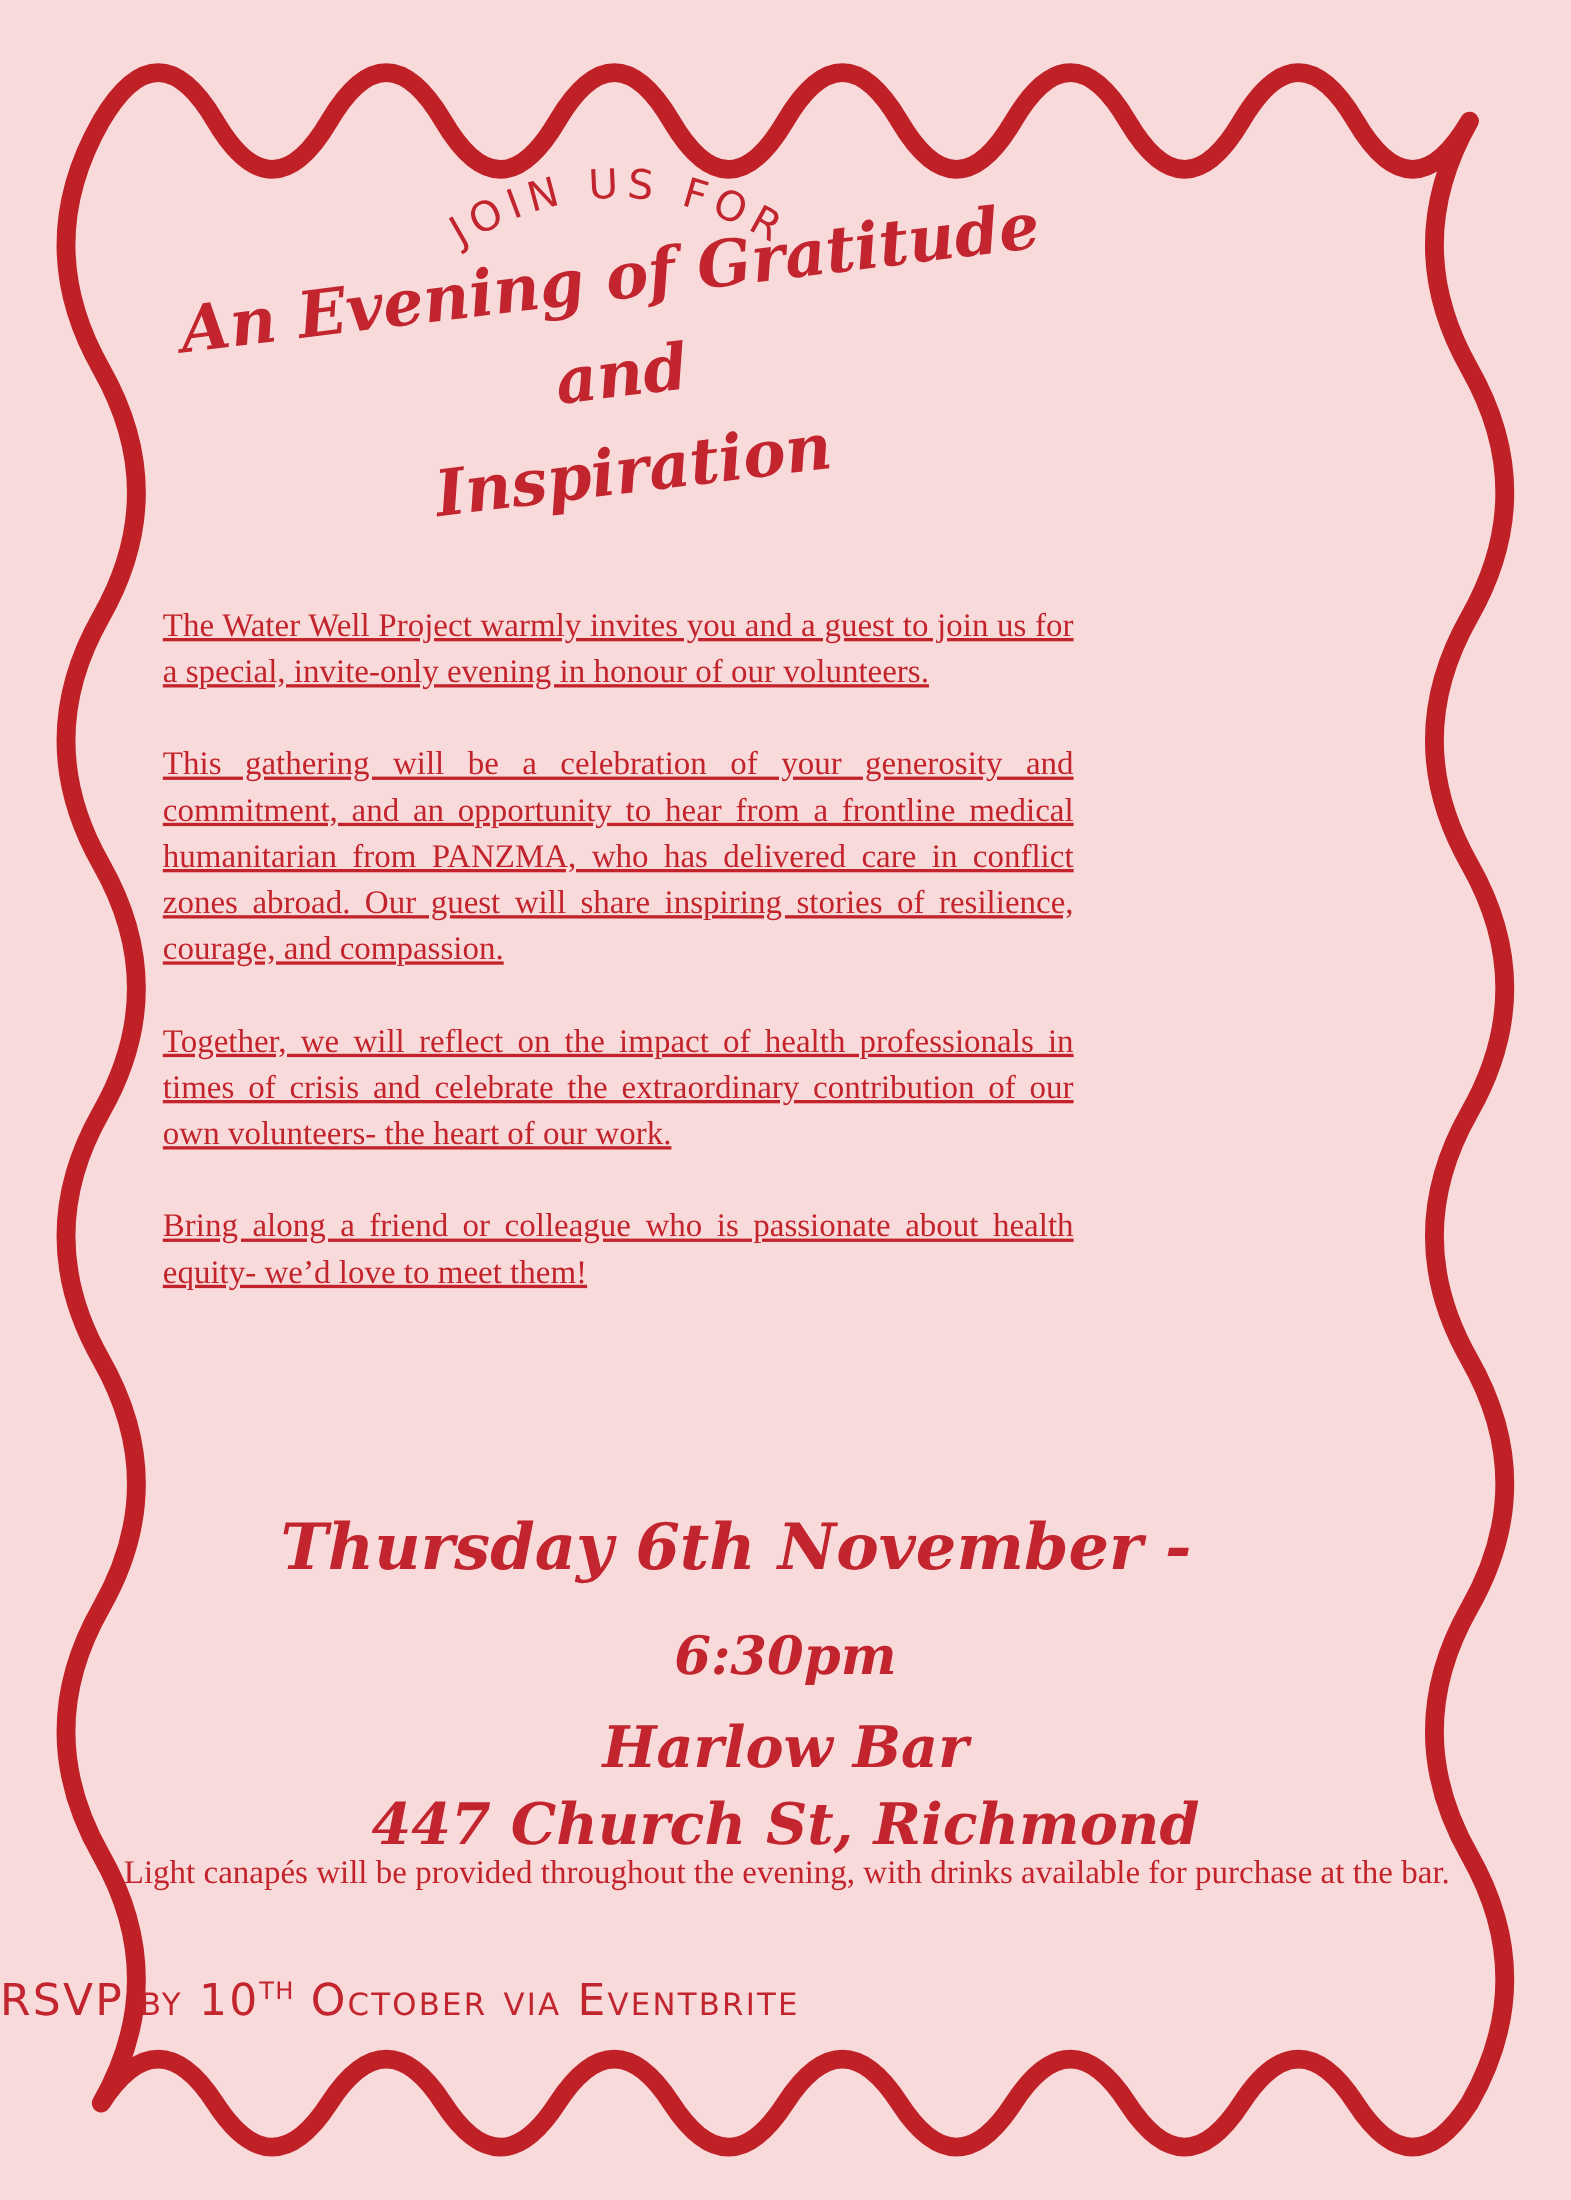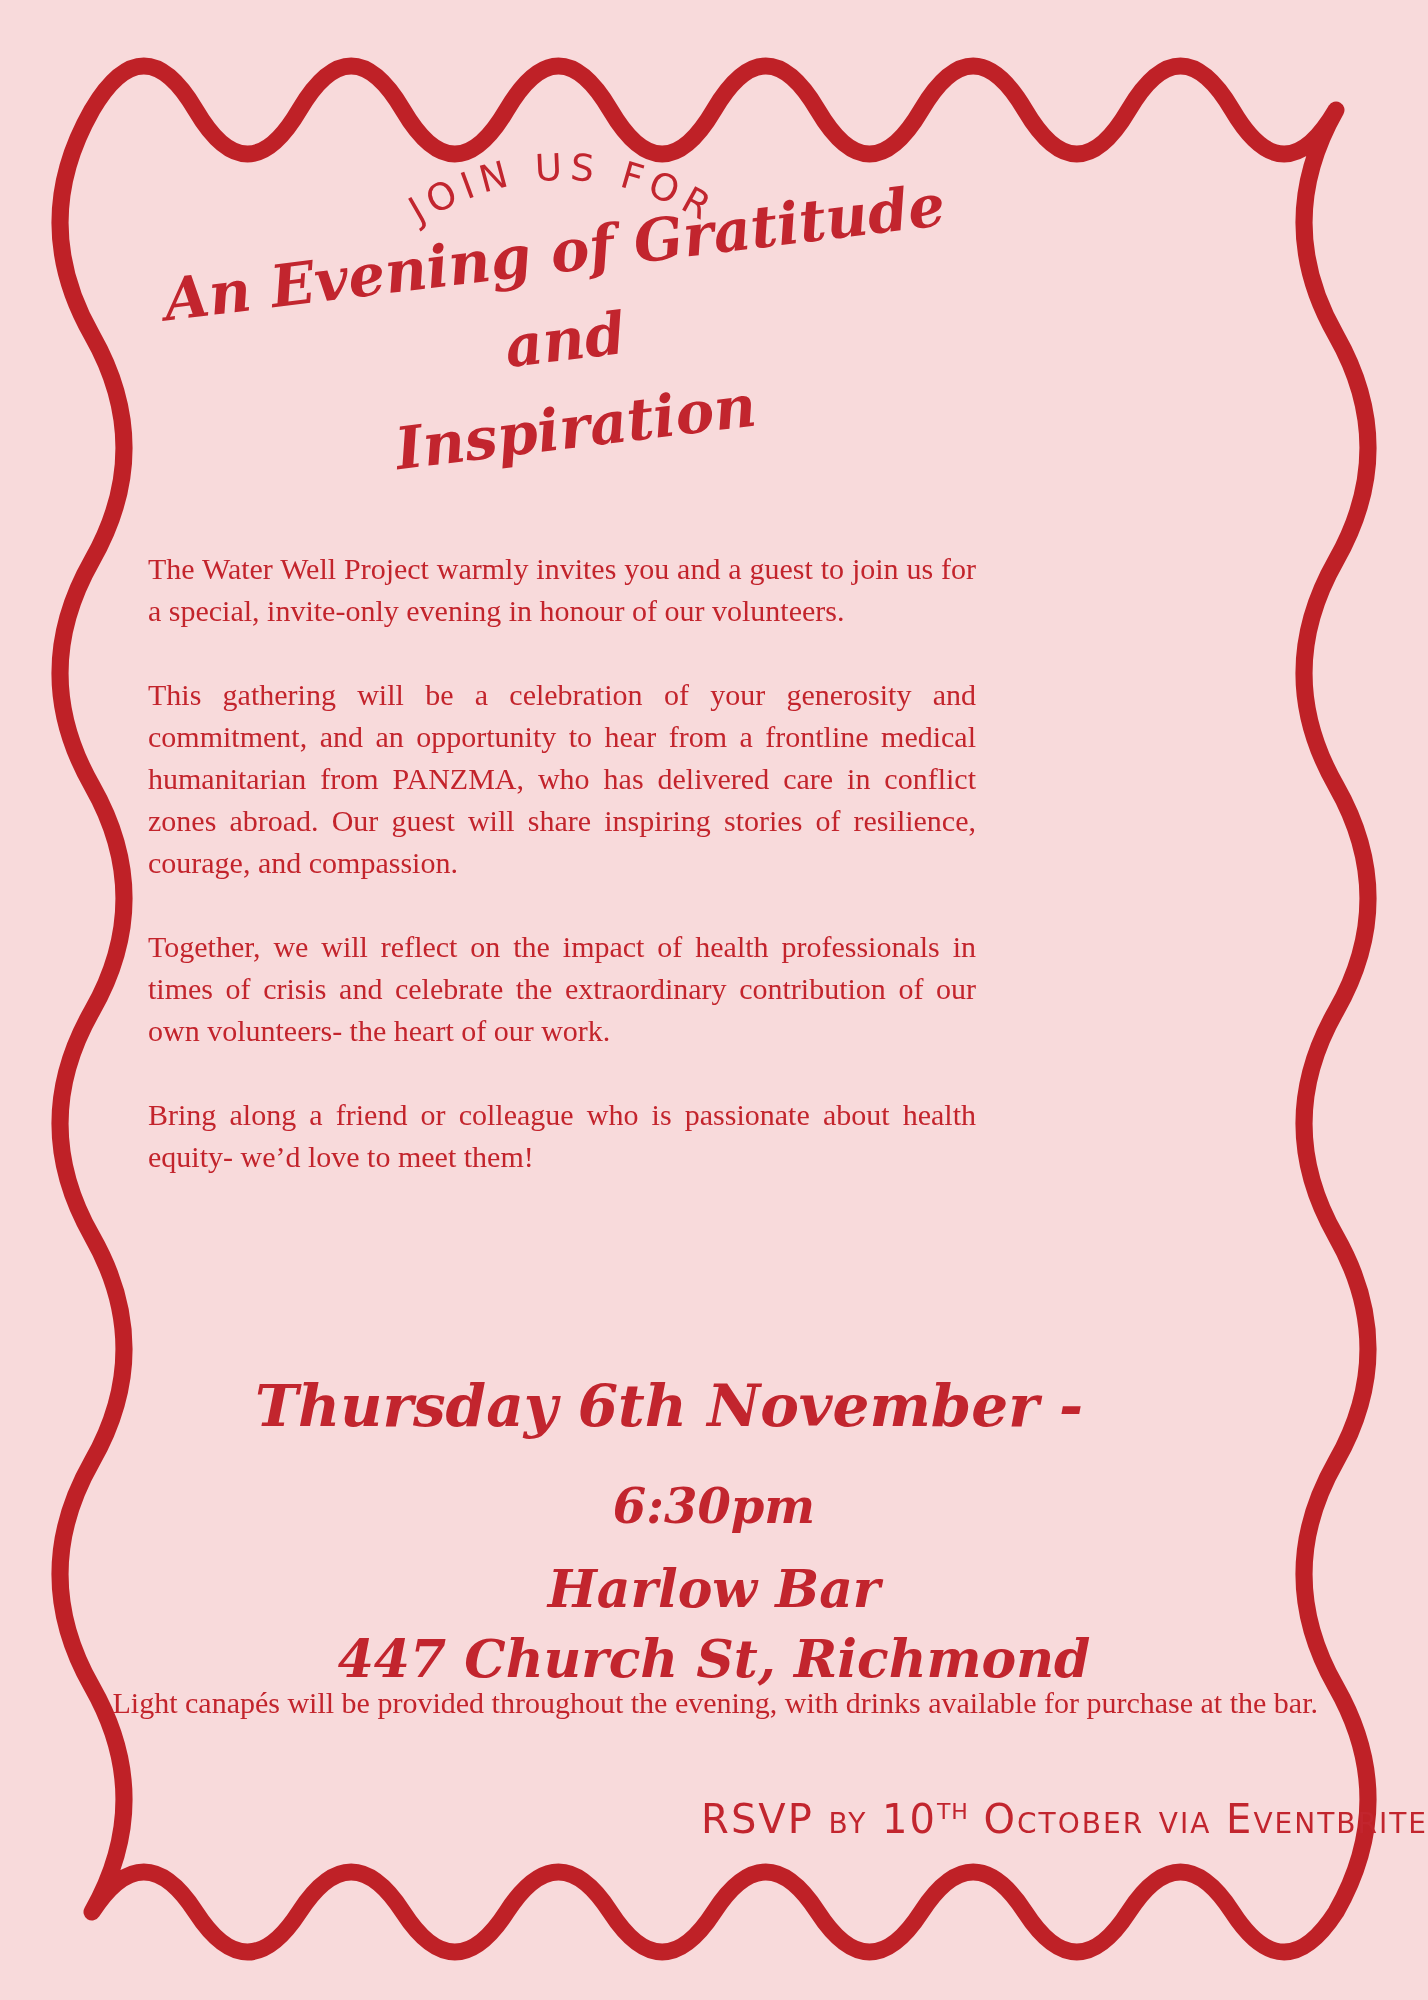--- a/index.html
+++ b/index.html
@@ -38,44 +38,45 @@
     font-family:"DejaVu Serif",serif;
     font-style:italic;font-weight:bold;
     color:#c2252e;
   }
   
   .body-copy{
     position:absolute;left:148px;top:548px;width:828px;
     color:#c3242c;
     font-size:30px;line-height:42px;
     text-align:justify;
+    text-decoration:underline;
   }
   .body-copy p{margin:0 0 42px 0;}
   
   .detail{
     position:absolute;left:0;right:0;text-align:center;
   }
   .detail.date{top:1372px;font-size:58px;transform:translateX(-45px);}
   .detail.time{top:1478px;font-size:48px;}
   .detail.venue{top:1558px;font-size:52px;}
   .detail.address{top:1628px;font-size:52px;}
   
   .catering{
     position:absolute;left:110px;right:110px;top:1682px;
     text-align:right;
     color:#c3242c;
     font-size:30px;line-height:42px;
   }
   .rsvp{
     position:absolute;left:0;right:0;top:1796px;
-    text-align:right;
+    text-align:left;
     color:#c2252e;
     font-family:"DejaVu Sans",sans-serif;
     font-variant:small-caps;
-    font-size:40px;letter-spacing:2px;padding-left:20px;
+    font-size:40px;letter-spacing:2px;
   }
   .rsvp sup{font-size:55%;font-variant:normal;letter-spacing:1px;}
 </style>
 </head>
 <body>
 
 <div class="page">
 
   <svg class="frame-svg" viewBox="0 0 1428 2000">
     <path id="borderPath" class="wave" d="M 92 110 Q 143.83333333333334 22 195.66666666666669 110 Q 247.5 198 299.33333333333337 110 Q 351.1666666666667 22 403 110 Q 454.8333333333333 198 506.6666666666667 110 Q 558.5 22 610.3333333333334 110 Q 662.1666666666666 198 714 110 Q 765.8333333333334 22 817.6666666666666 110 Q 869.5 198 921.3333333333334 110 Q 973.1666666666666 22 1025 110 Q 1076.8333333333335 198 1128.6666666666667 110 Q 1180.5 22 1232.3333333333333 110 Q 1284.1666666666667 198 1336 110 Q 1272 222.625 1336 335.25 Q 1400 447.875 1336 560.5 Q 1272 673.125 1336 785.75 Q 1400 898.375 1336 1011 Q 1272 1123.625 1336 1236.25 Q 1400 1348.875 1336 1461.5 Q 1272 1574.125 1336 1686.75 Q 1400 1799.375 1336 1912 Q 1284.1666666666667 1992 1232.3333333333333 1912 Q 1180.5 1832 1128.6666666666667 1912 Q 1076.8333333333333 1992 1025 1912 Q 973.1666666666667 1832 921.3333333333333 1912 Q 869.5 1992 817.6666666666666 1912 Q 765.8333333333334 1832 714 1912 Q 662.1666666666666 1992 610.3333333333334 1912 Q 558.5 1832 506.66666666666663 1912 Q 454.83333333333337 1992 403 1912 Q 351.16666666666663 1832 299.33333333333326 1912 Q 247.5 1992 195.66666666666674 1912 Q 143.83333333333326 1832 92 1912 Q 156 1799.375 92 1686.75 Q 28 1574.125 92 1461.5 Q 156 1348.875 92 1236.25 Q 28 1123.625 92 1011 Q 156 898.375 92 785.75 Q 28 673.125 92 560.5 Q 156 447.875 92 335.25 Q 28 222.625 92 110 Z"></path>

